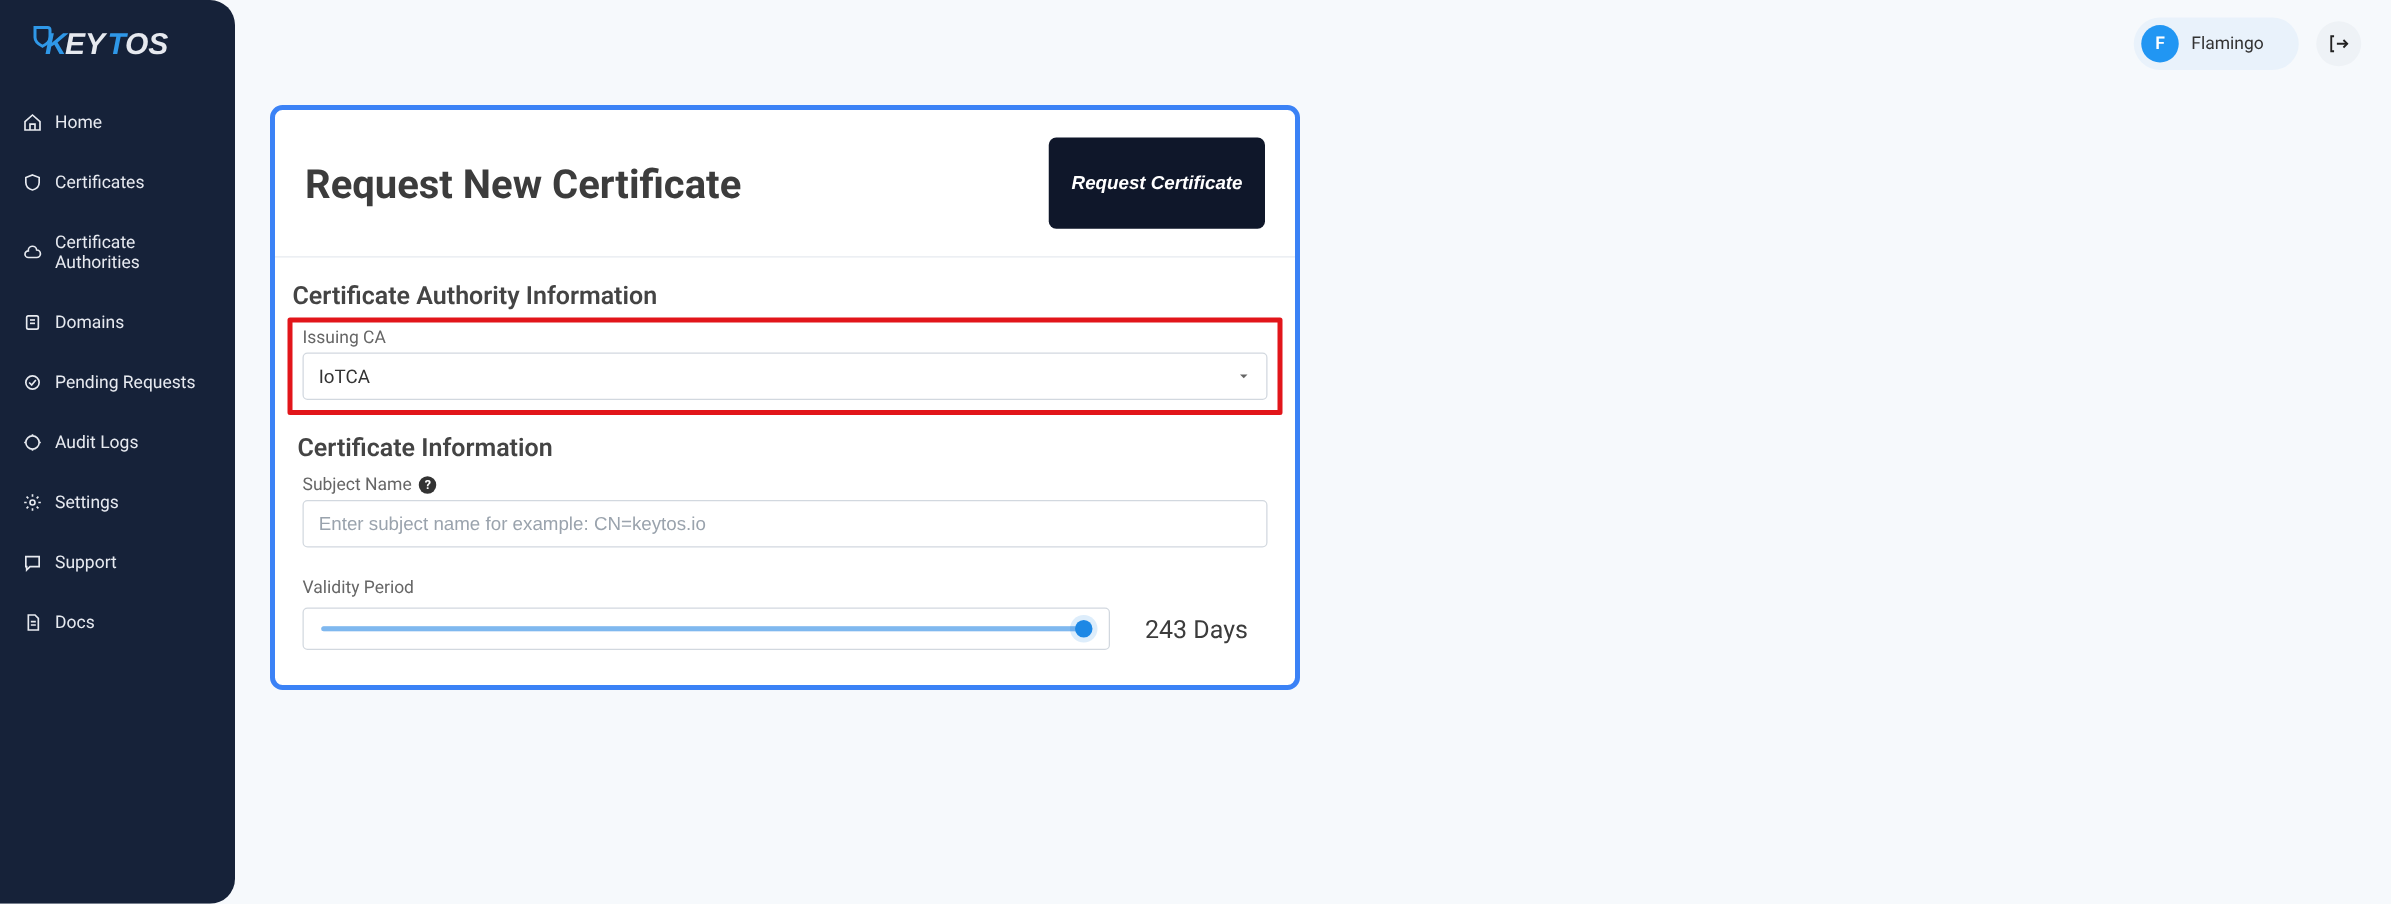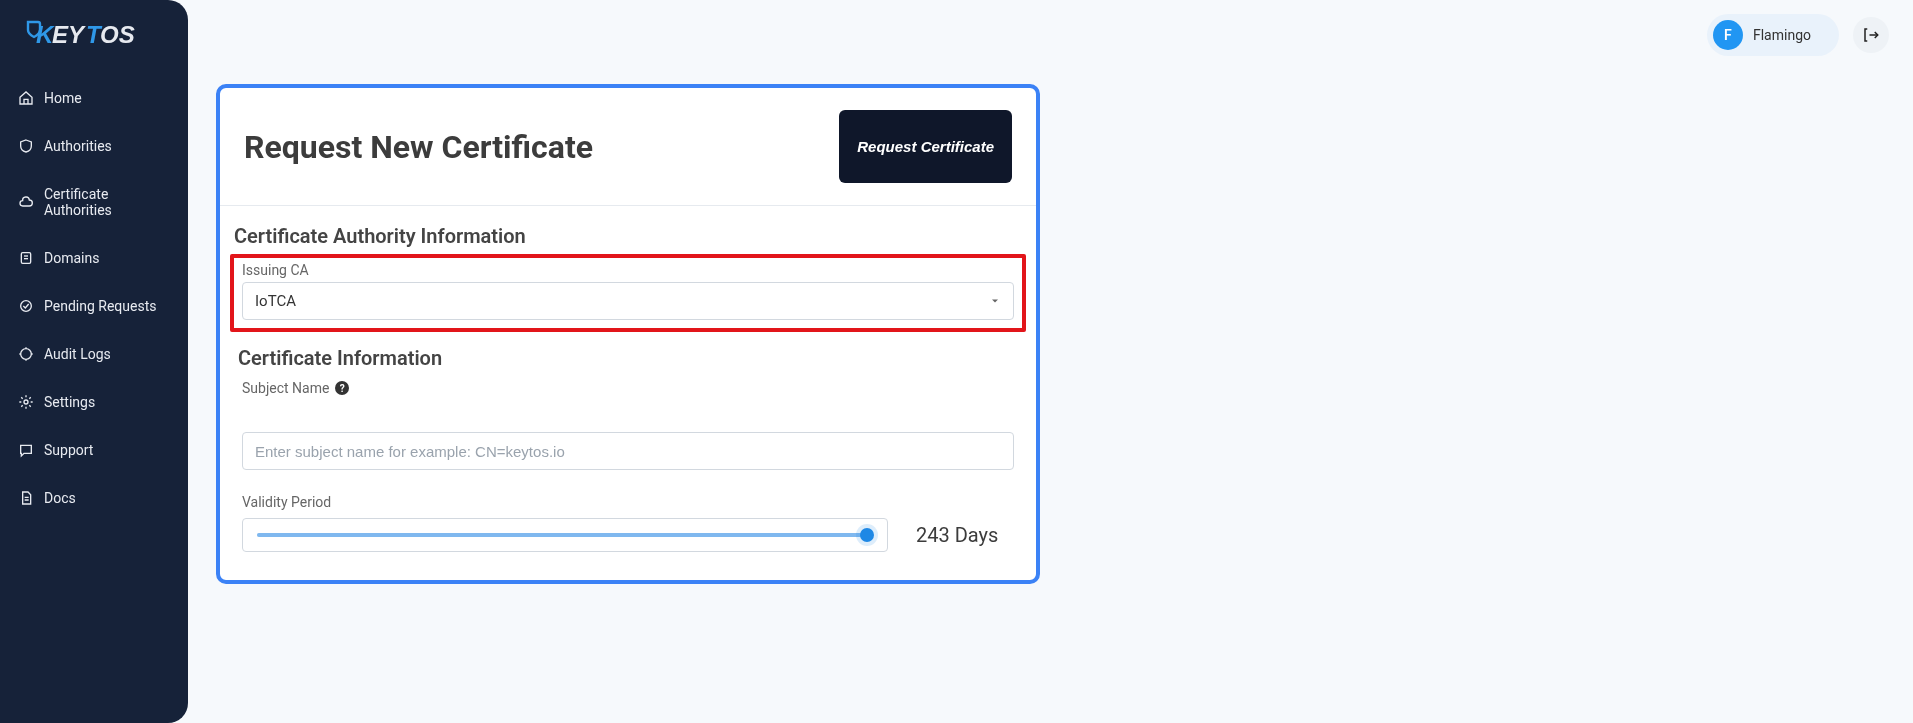--- a/index.html
+++ b/index.html
@@ -35,21 +35,21 @@
 
   .highlight-block { border:4px solid #e2151a; border-radius:2px; padding: 4px 8px 8px 8px; margin-top:6px; }
 
   .field-label { font-size:14px; color:#666; margin-bottom:4px; display:flex; align-items:center; gap:6px; }
   .help-icon { width:14px; height:14px; border-radius:50%; background:#333; color:#fff; display:inline-flex; align-items:center; justify-content:center; font-size:10px; font-weight:700; cursor:pointer; }
 
   .select { position:relative; border:1px solid #d2d8df; border-radius:4px; background:#fff; height:38px; display:flex; align-items:center; padding:0 12px; cursor:pointer; }
   .select .chev { margin-left:auto; }
   .select-value { font-size:15px; color:#333; }
 
-  .text-input { width:100%; border:1px solid #d2d8df; border-radius:4px; height:38px; padding:0 12px; font-size:15px; color:#333; outline:none;margin-top:32px; }
+  .text-input { width:100%; border:1px solid #d2d8df; border-radius:4px; height:38px; padding:0 12px; font-size:15px; color:#333; outline:none; }
   .text-input::placeholder { color:#9aa3ad; }
 
   .section-block { padding: 14px 4px 0 4px; }
   .inner-block { padding: 10px 8px 0 8px; }
 
   .validity-row { display:flex; align-items:center; gap:28px; margin-top:8px; padding-right:8px; }
   .slider-wrap { flex:1; border:1px solid #d2d8df; border-radius:4px; padding:14px 14px; display:flex; align-items:center; }
   .slider { position:relative; flex:1; height:4px; background:#d9e6f5; border-radius:4px; }
   .slider-fill { position:absolute; left:0; top:0; bottom:0; background:#7fb8ef; border-radius:4px; width:99%; }
   .slider-thumb { position:absolute; top:50%; width:14px; height:14px; background:#1e88e5; border-radius:50%; transform:translate(-50%,-50%); left:99%; box-shadow:0 0 0 4px rgba(30,136,229,0.15); cursor:pointer; }
@@ -74,21 +74,21 @@
         <svg viewBox="0 0 24 24" fill="none" stroke="#e7eaf0" stroke-width="2">
             <path d="M3 11 L12 3 L21 11 V21 H3 Z"></path>
             <path d="M9 21 V14 H15 V21"></path>
           </svg>
         <span>Home</span>
       </div>
       <div class="nav-item">
         <svg viewBox="0 0 24 24" fill="none" stroke="#e7eaf0" stroke-width="2">
             <path d="M12 3 L20 6 V12 C20 17 16 20 12 21 C8 20 4 17 4 12 V6 Z"></path>
           </svg>
-        <span>Authorities</span>
+        <span>Certificates</span>
       </div>
       <div class="nav-item">
         <svg viewBox="0 0 24 24" fill="none" stroke="#e7eaf0" stroke-width="2">
             <path d="M7 18 A4 4 0 0 1 7 10 A5 5 0 0 1 17 9 A4 4 0 0 1 17 18 Z"></path>
           </svg>
         <span>Certificate Authorities</span>
       </div>
       <div class="nav-item">
         <svg viewBox="0 0 24 24" fill="#e7eaf0">
             <rect x="5" y="4" width="14" height="16" rx="2" fill="none" stroke="#e7eaf0" stroke-width="2"></rect>

